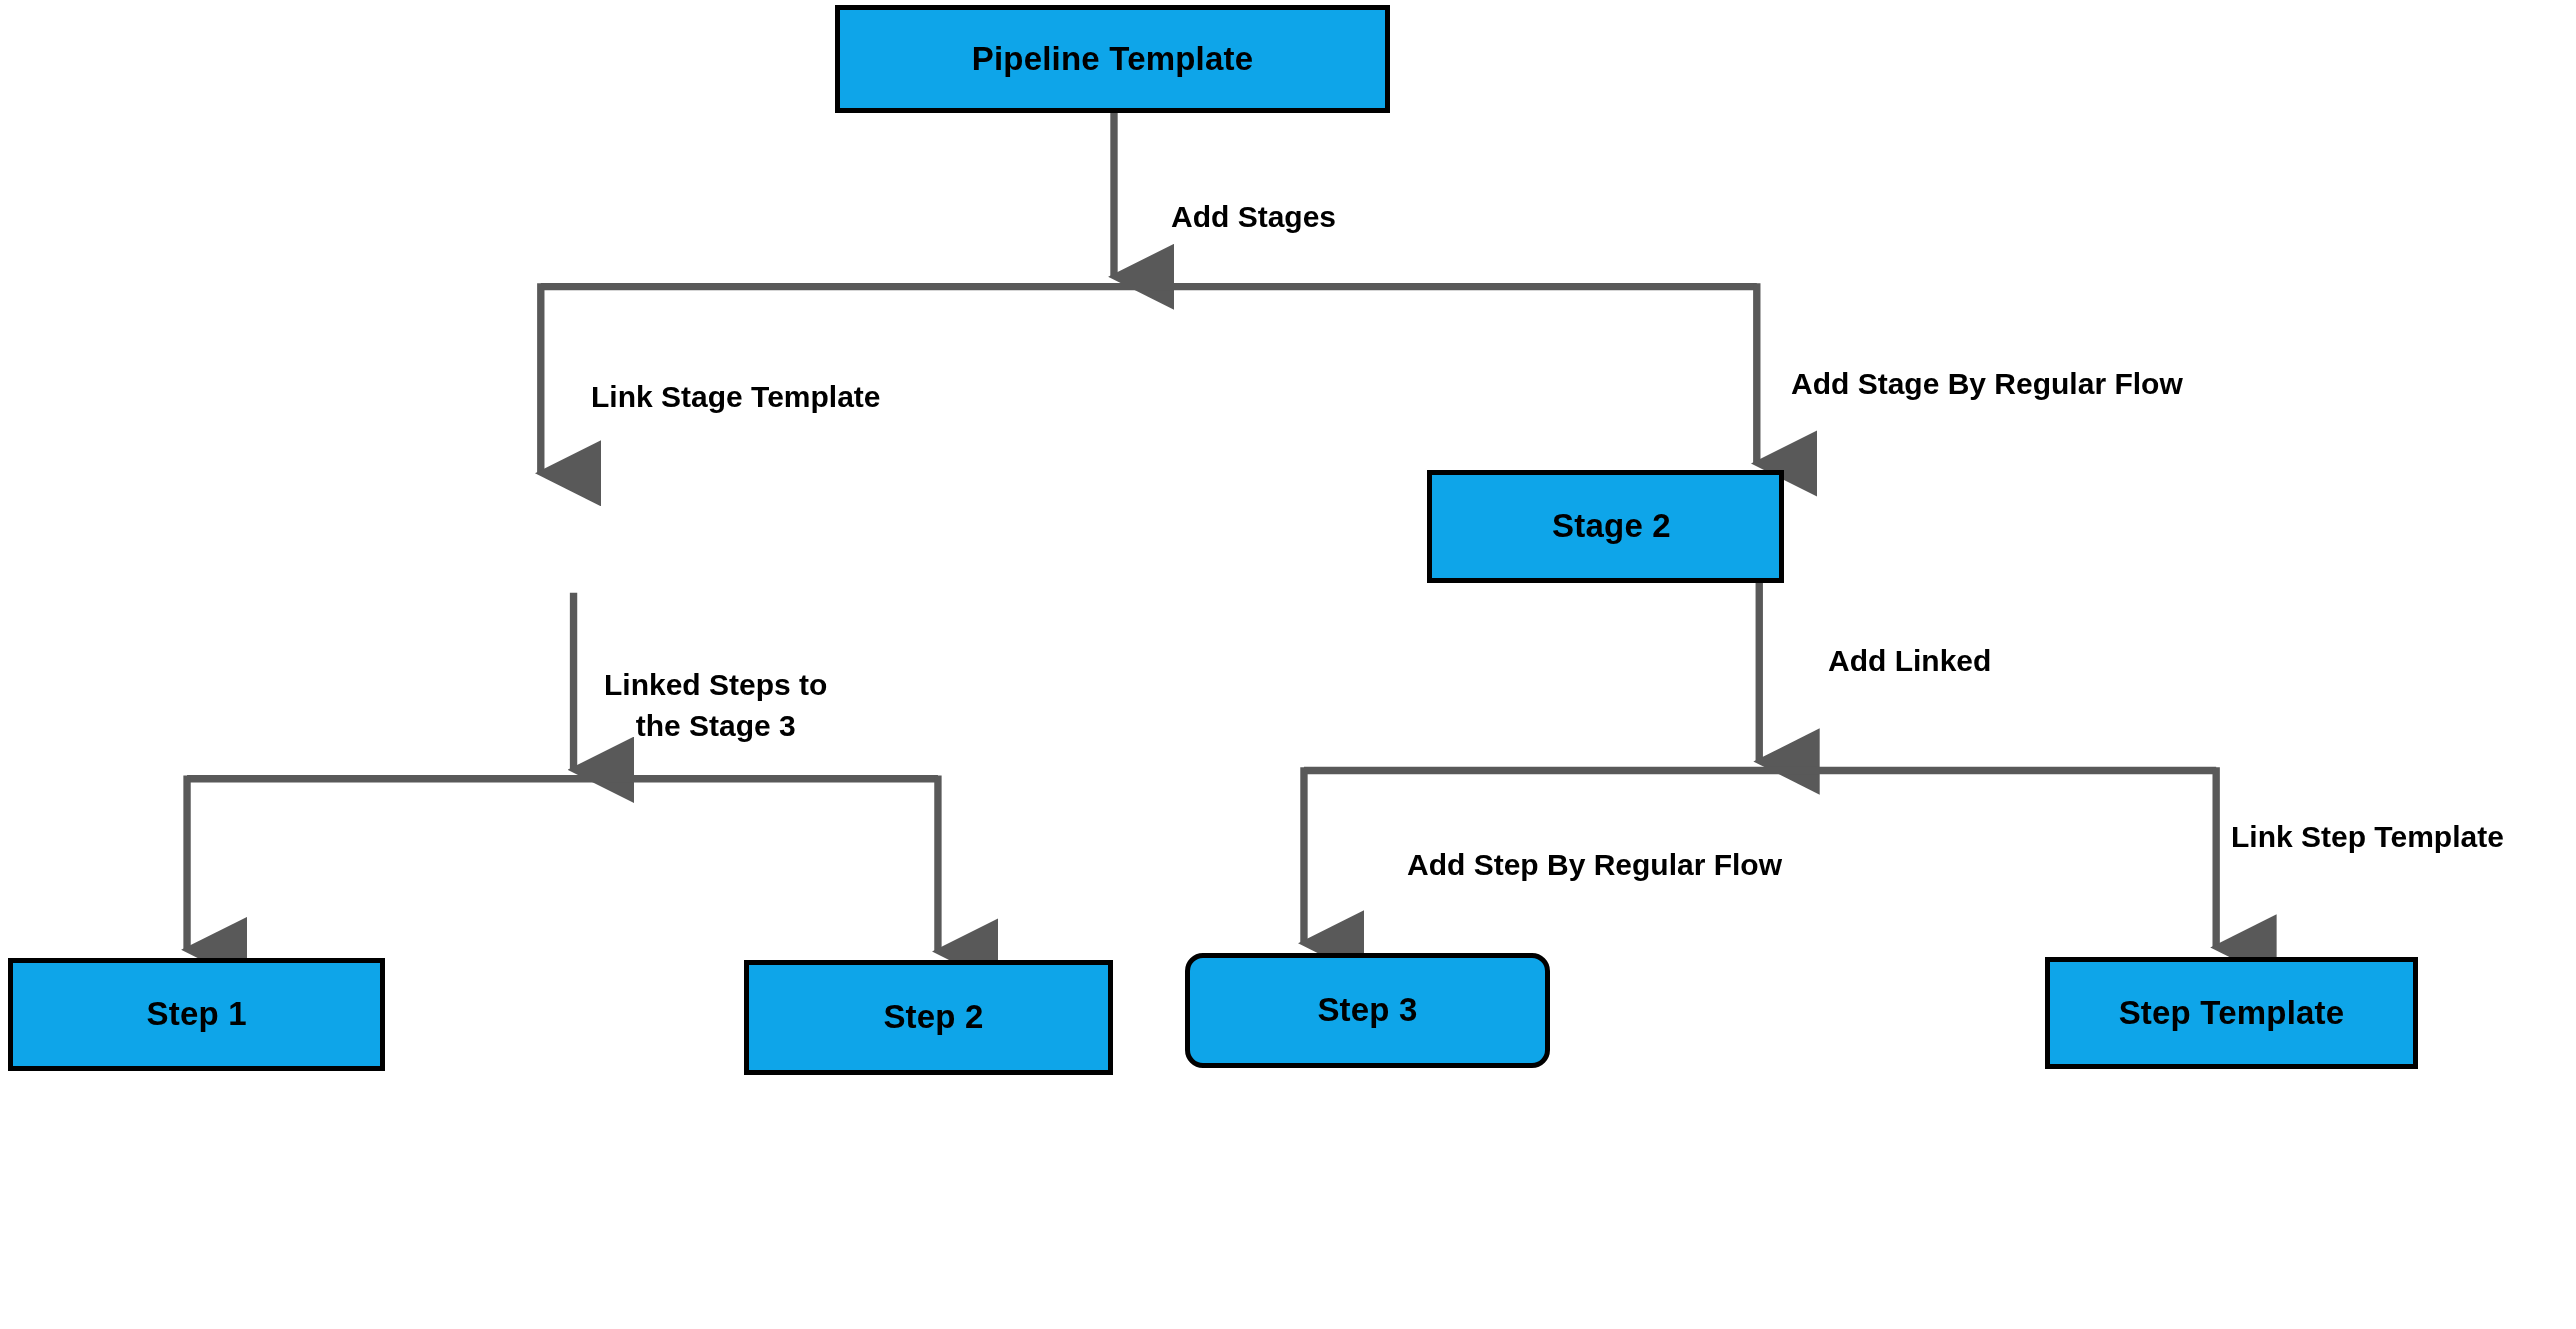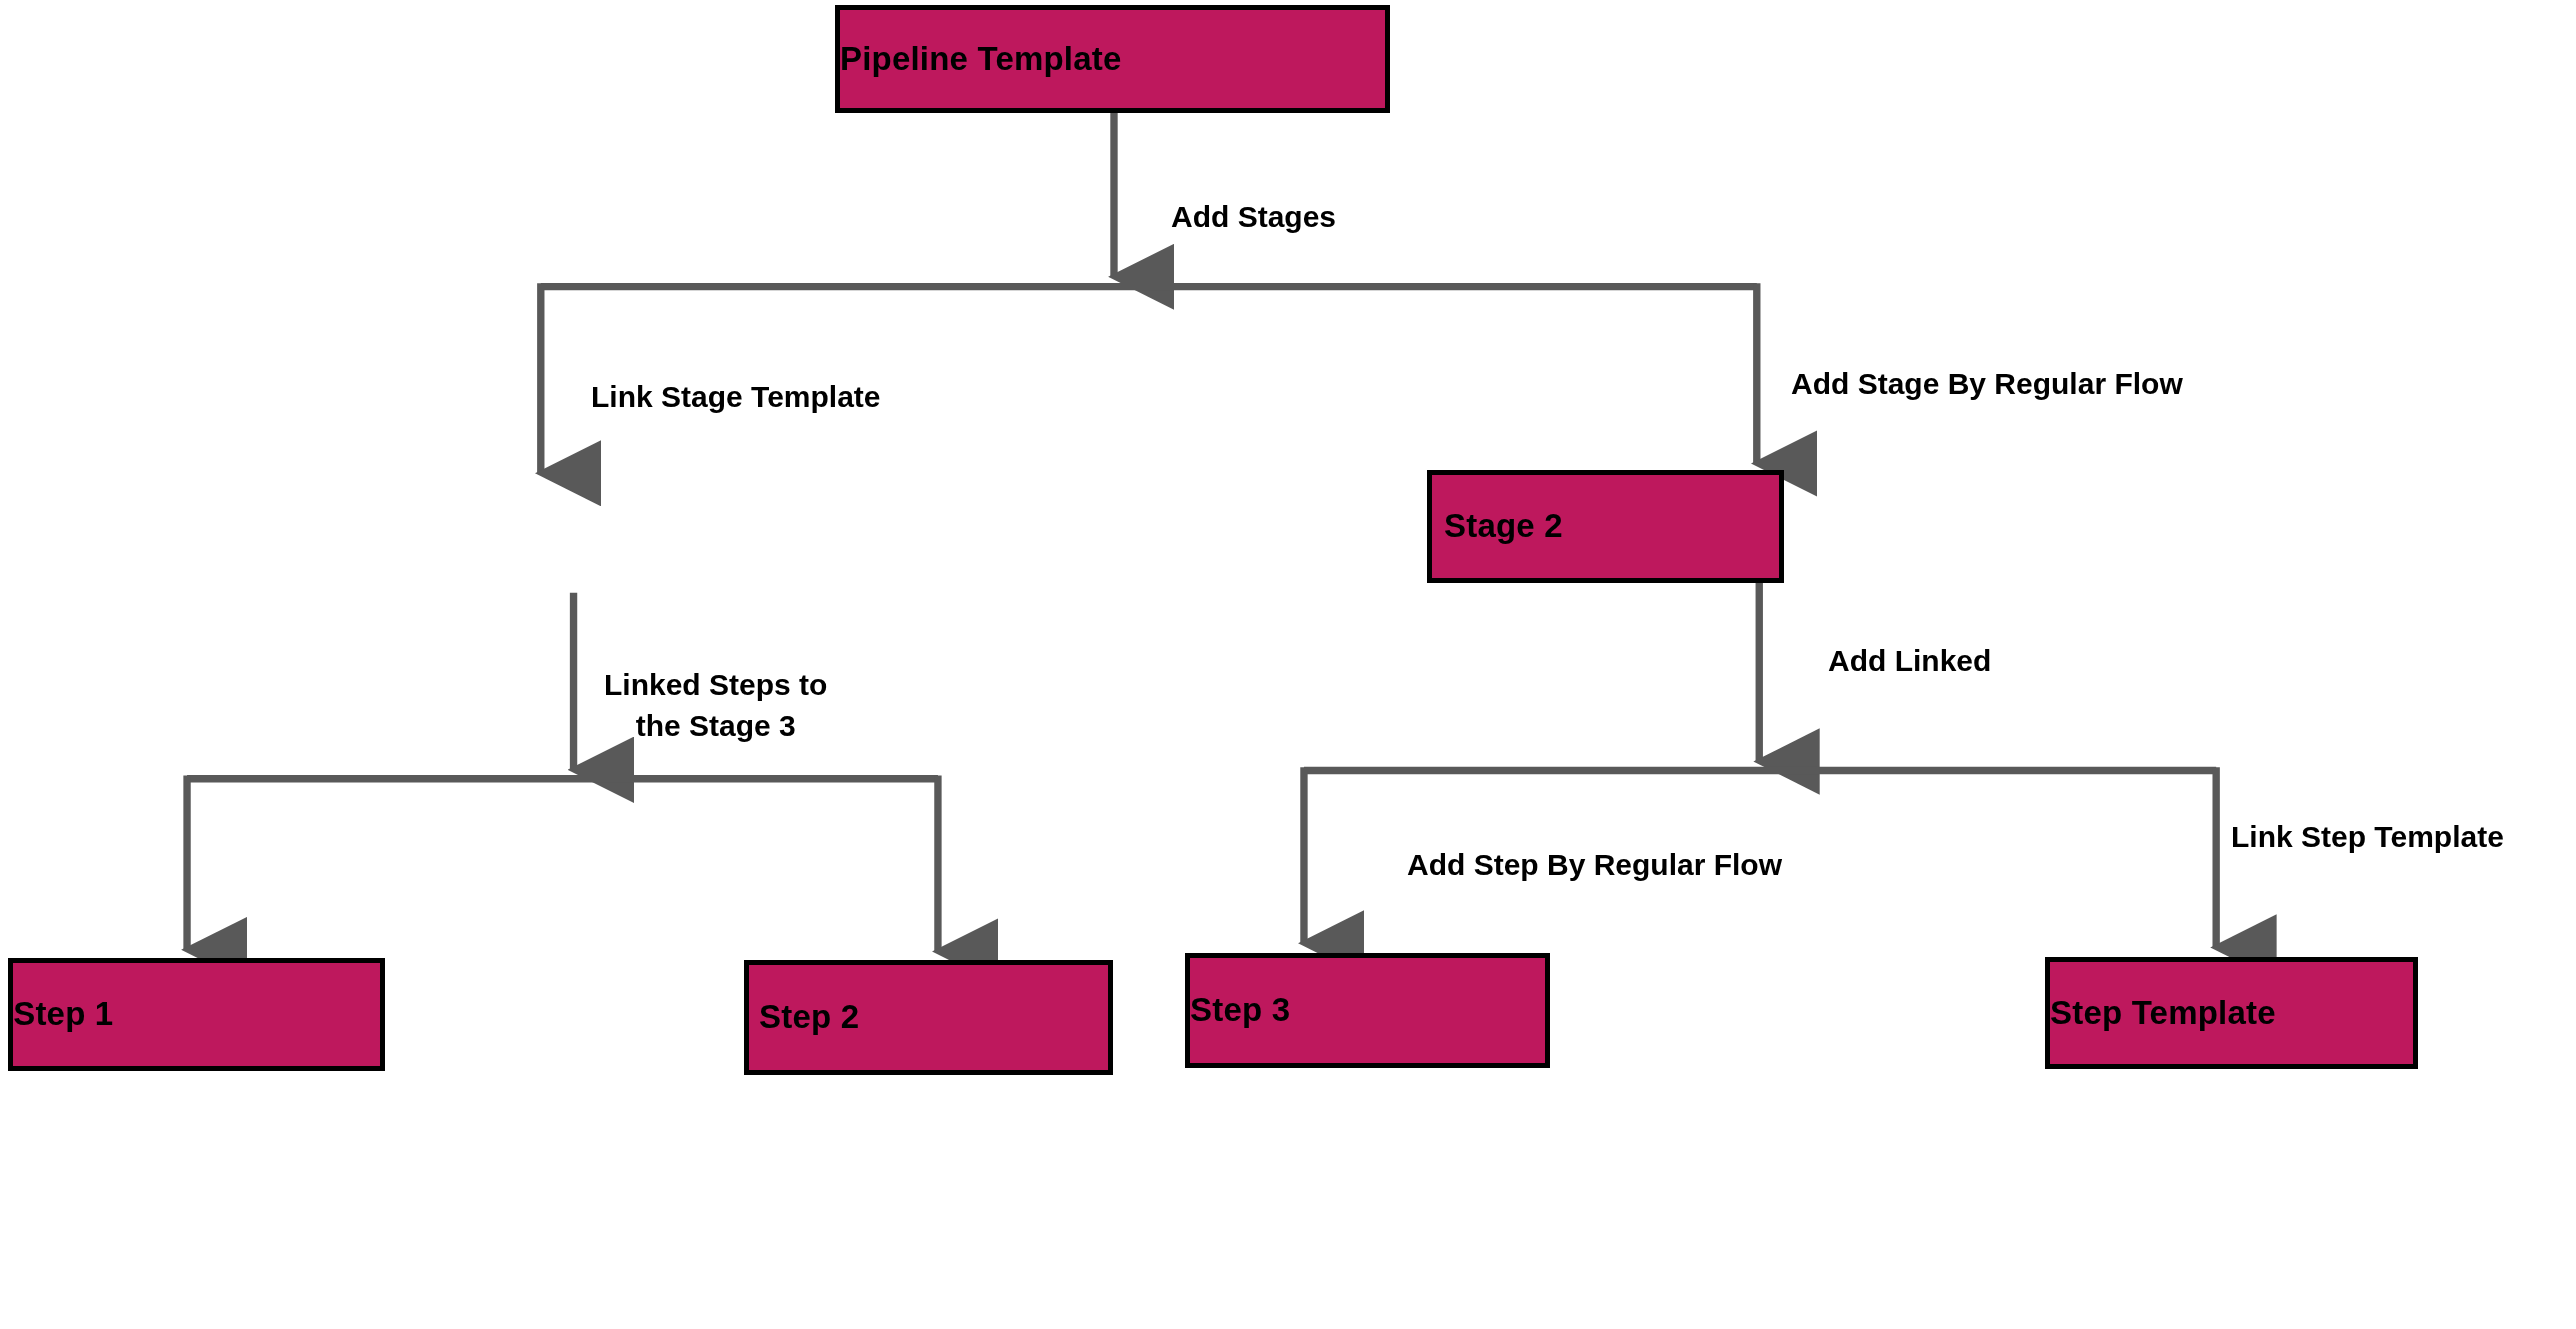--- a/index.html
+++ b/index.html
@@ -23,24 +23,25 @@
     position: absolute;
     top: 0;
     left: 0;
     width: 2576px;
     height: 1329px;
     display: block;
   }
   .node-box {
     position: absolute;
     box-sizing: border-box;
-    background: #be185d;
+    background: #0ea5e9;
     border: 5.7px solid #000000;
     display: flex;
     align-items: center;
+    justify-content: center;
   }
   .node-label {
     font-family: "Liberation Sans", sans-serif;
     font-weight: bold;
     font-size: 33px;
     color: #000000;
     line-height: 1.1;
     letter-spacing: 0.2px;
     text-align: center;
     white-space: nowrap;
@@ -100,21 +101,21 @@
   </div>
 
   <div class="node-box" style="left:8.2px; top:958px; width:377px; height:113px;">
     <span class="node-label">Step 1</span>
   </div>
 
   <div class="node-box" style="left:744px; top:960px; width:369px; height:115px;padding-left:10px;">
     <span class="node-label">Step 2</span>
   </div>
 
-  <div class="node-box" style="left:1185px; top:953px; width:365px; height:115px;">
+  <div class="node-box" style="left:1185px; top:953px; width:365px; height:115px;border-radius:18px;">
     <span class="node-label">Step 3</span>
   </div>
 
   <div class="node-box" style="left:2045px; top:957px; width:373px; height:112px;">
     <span class="node-label">Step Template</span>
   </div>
 
   <div class="edge-label" style="left:1171px; top:197px;">Add Stages</div>
 
   <div class="edge-label" style="left:591px; top:377px;">Link Stage Template</div>

